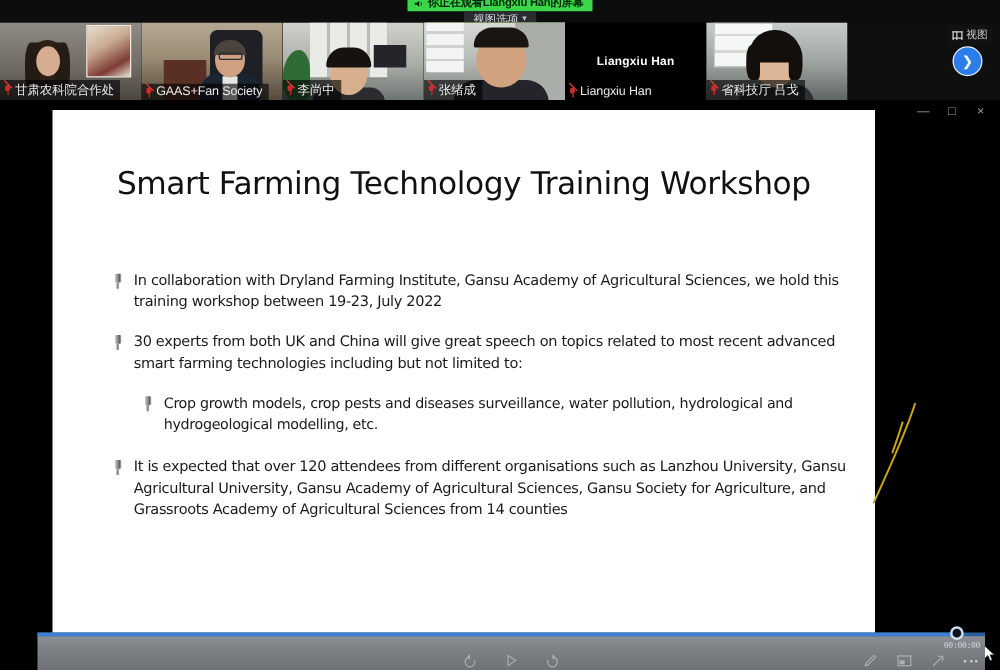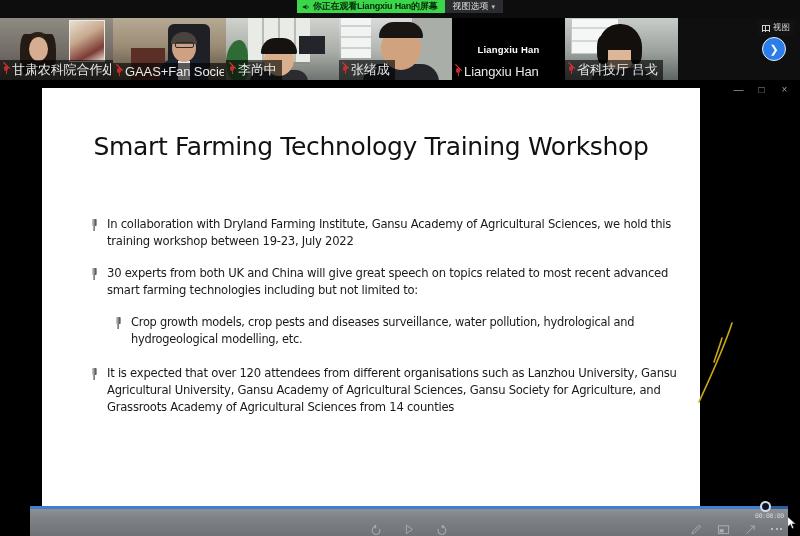--- a/index.html
+++ b/index.html
@@ -22,21 +22,22 @@
   }
 
   
   .top-banner-row {
     position: absolute;
     top: 0; left: 0;
     width: 800px; height: 18px;
     background: #0d0d0d;
     display: flex;
     justify-content: center;
-    align-items: flex-start;
+    align-items: center;
+    flex-direction: column;
   }
   .sharing-pill {
     background: #3bd64a;
     color: #07260a;
     font-size: 9px;
     font-weight: bold;
     display: flex;
     align-items: center;
     gap: 3px;
     padding: 0 7px 0 5px;
@@ -135,21 +136,21 @@
   .mic-slash {
     position: absolute;
     left: -1px; top: -1px;
     width: 9px; height: 1.3px;
     background: #e23b3b;
     transform: rotate(45deg);
     transform-origin: center;
   }
   .name-txt {
     color: #e8e8e8;
-    font-size: 13px;
+    font-size: 10px;
     white-space: nowrap;
     overflow: hidden;
     text-overflow: clip;
     letter-spacing: -0.1px;
   }
 
   
   .scene { position: absolute; inset: 0; }
   .blob { position: absolute; border-radius: 50%; }
 

